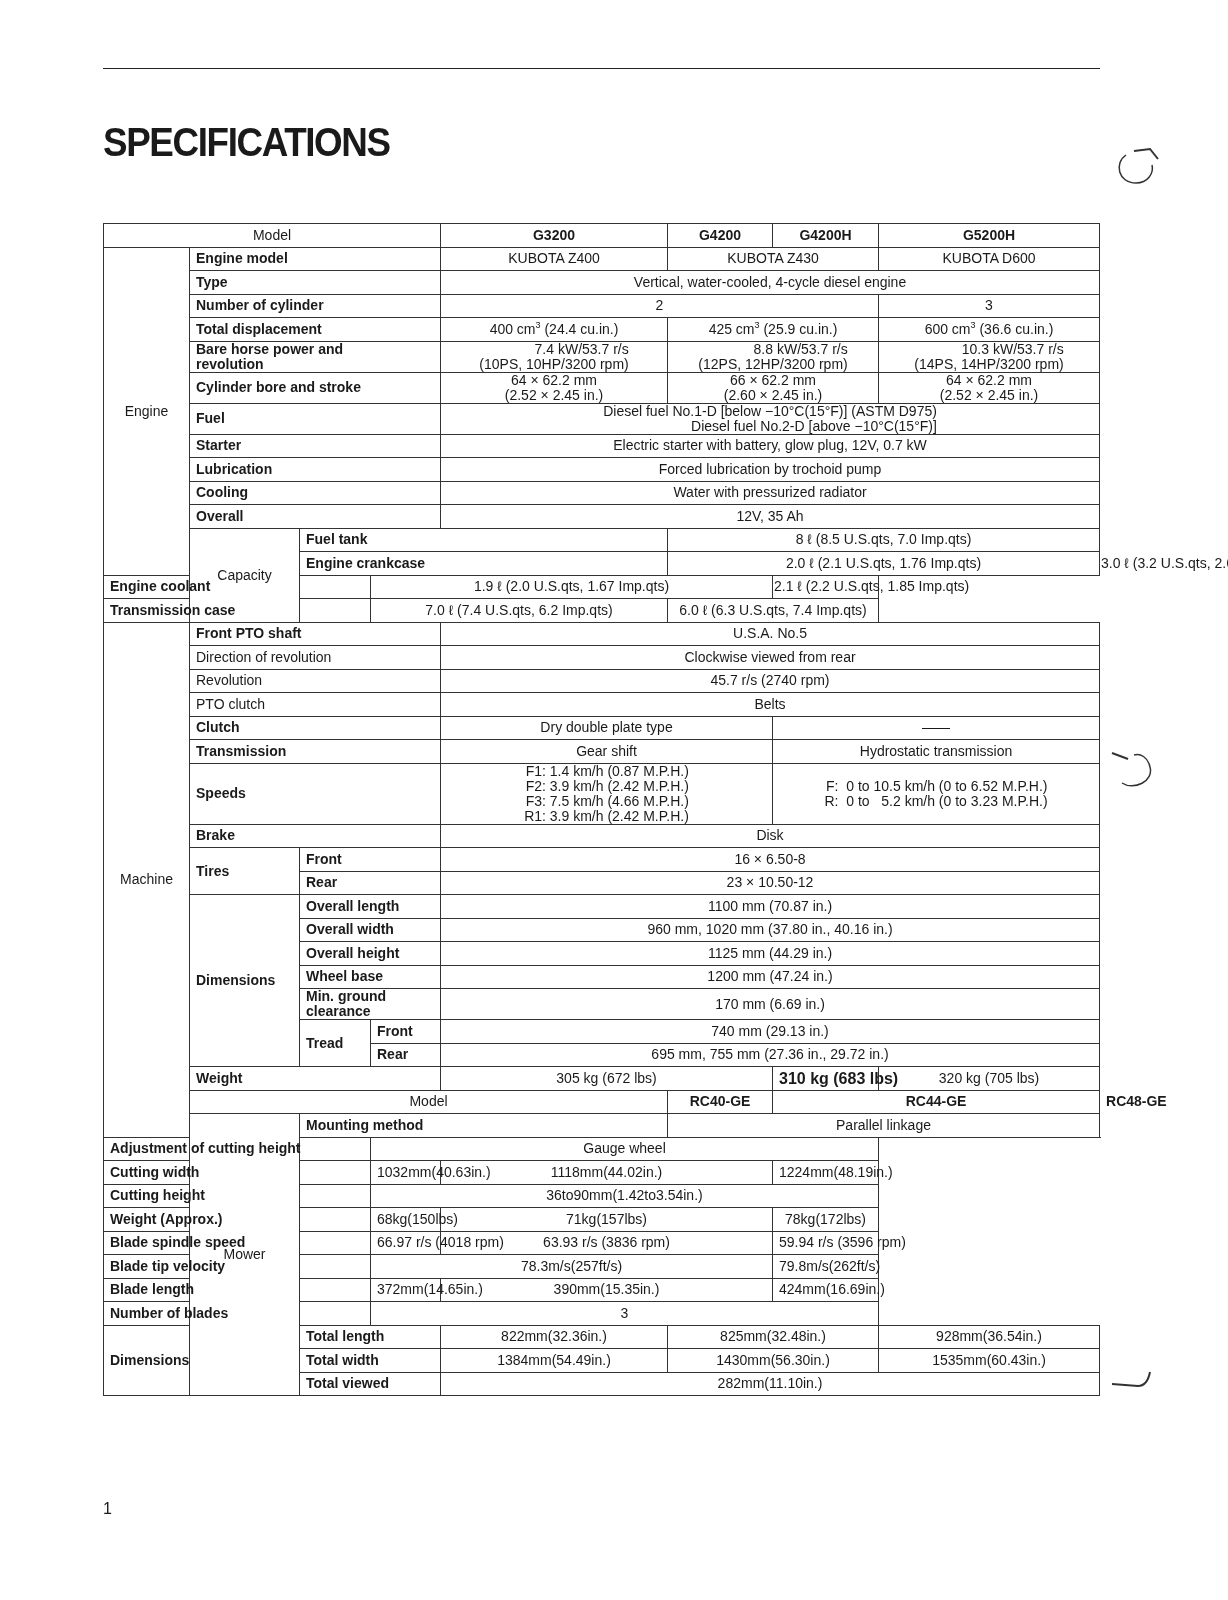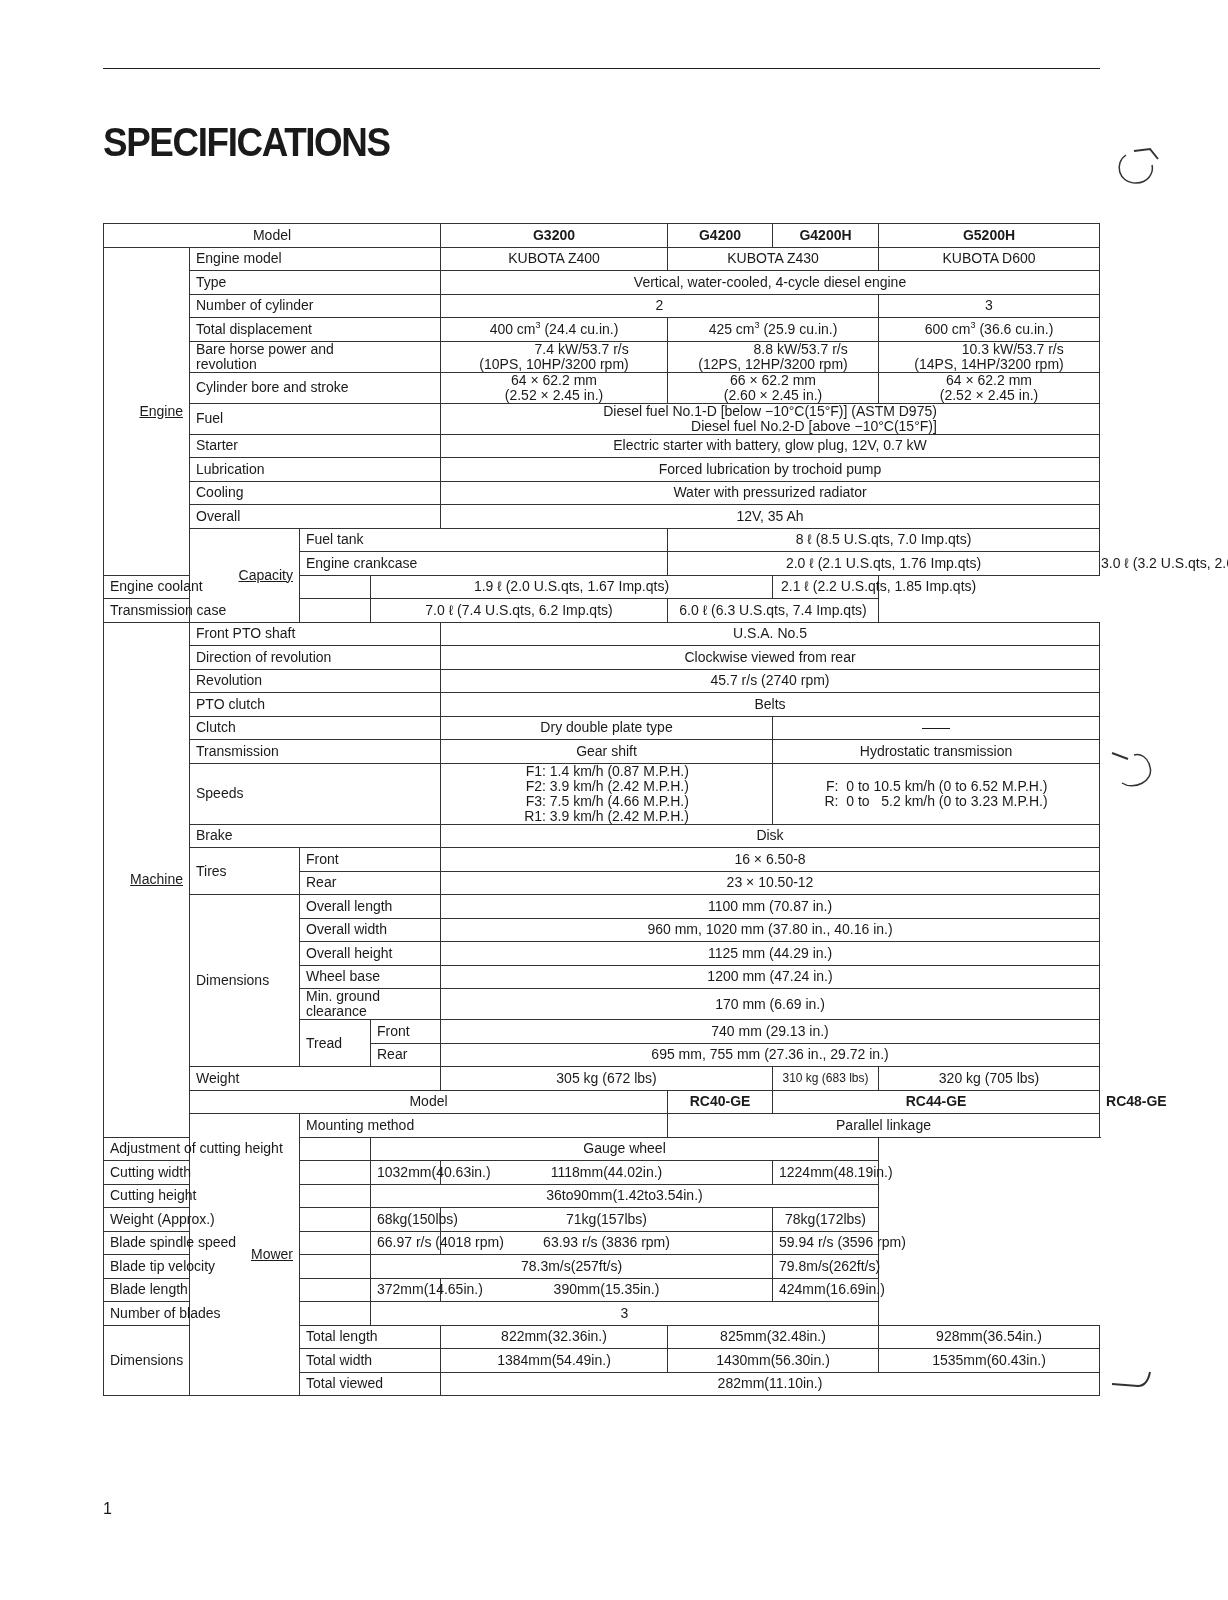--- a/index.html
+++ b/index.html
@@ -9,25 +9,25 @@
   .title { position:absolute; left:103px; top:120px; font-size:40px; font-weight:bold;
            letter-spacing:-1.5px; transform:scaleX(0.92); transform-origin:left top;
            font-family:"Liberation Sans", sans-serif; }
   .page-num { position:absolute; left:103px; top:1500px; font-size:16px; }
   .mark { position:absolute; }
   table.spec { position:absolute; left:103px; top:223px; border-collapse:collapse;
                table-layout:fixed; width:996px; font-size:14px; }
   table.spec td { border:1px solid #333; padding:0 6px; height:22.5px; line-height:15px;
                   vertical-align:middle; white-space:nowrap; }
   td.c { text-align:center; }
-  td.l { text-align:left; padding-left:11px; }
+  td.l { text-align:left; padding-left:11px;font-weight:bold; }
   td.ind { padding-left:26px; }
   td.b { font-weight:bold;margin-left:48px; }
-  td.sec { text-align:right;text-decoration:underline; }
-  td.small { font-size:12px; }
+  td.sec { text-align:center; }
+  td.small { font-size:16px;font-weight:bold; }
   td.two { height:36px; }
   td.tall { height:64px; }
   .stack { display:inline-block; text-align:right; }
   sup { font-size:9px; line-height:0; }
 </style>
 </head>
 <body>
 
 <div class="rule-top"></div>
 <div class="title">SPECIFICATIONS</div>
@@ -126,21 +126,21 @@
     <td class="c" colspan="4">8 ℓ  (8.5 U.S.qts, 7.0 Imp.qts)</td>
   </tr>
   <tr>
     <td class="l" colspan="3">Engine crankcase</td>
     <td class="c" colspan="3">2.0 ℓ  (2.1 U.S.qts, 1.76 Imp.qts)</td>
     <td style="padding-left:1px">3.0 ℓ  (3.2 U.S.qts, 2.64 Imp.qts)</td>
   </tr>
   <tr>
     <td class="l" colspan="3">Engine coolant</td>
     <td class="c" colspan="3">1.9 ℓ  (2.0 U.S.qts, 1.67 Imp.qts)</td>
-    <td style="padding-left:8px">2.1 ℓ  (2.2 U.S.qts, 1.85 Imp.qts)</td>
+    <td style="padding-left:1px">2.1 ℓ  (2.2 U.S.qts, 1.85 Imp.qts)</td>
   </tr>
   <tr>
     <td class="l" colspan="3">Transmission case</td>
     <td class="c" colspan="2">7.0 ℓ  (7.4 U.S.qts, 6.2 Imp.qts)</td>
     <td class="c" colspan="2">6.0 ℓ  (6.3 U.S.qts, 7.4 Imp.qts)</td>
   </tr>
 
   <tr>
     <td class="sec" rowspan="20">Machine</td>
     <td class="l" colspan="3">Front PTO shaft</td>

